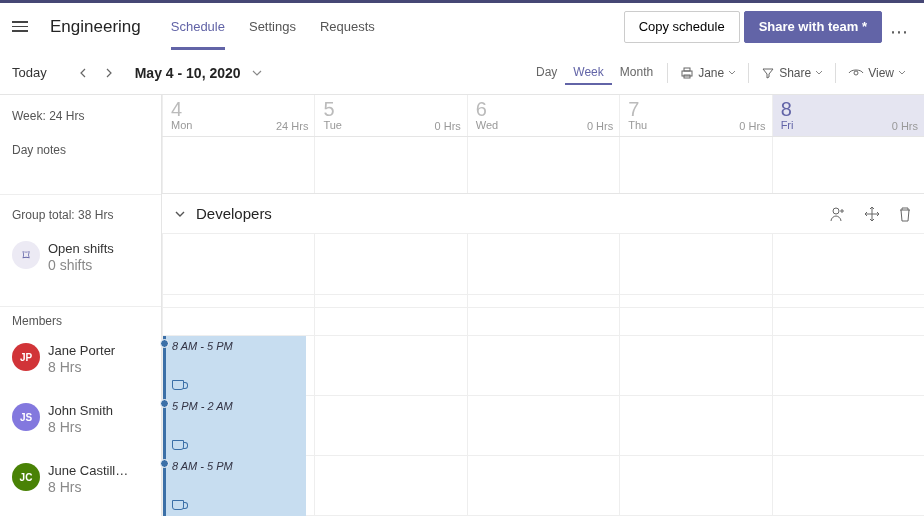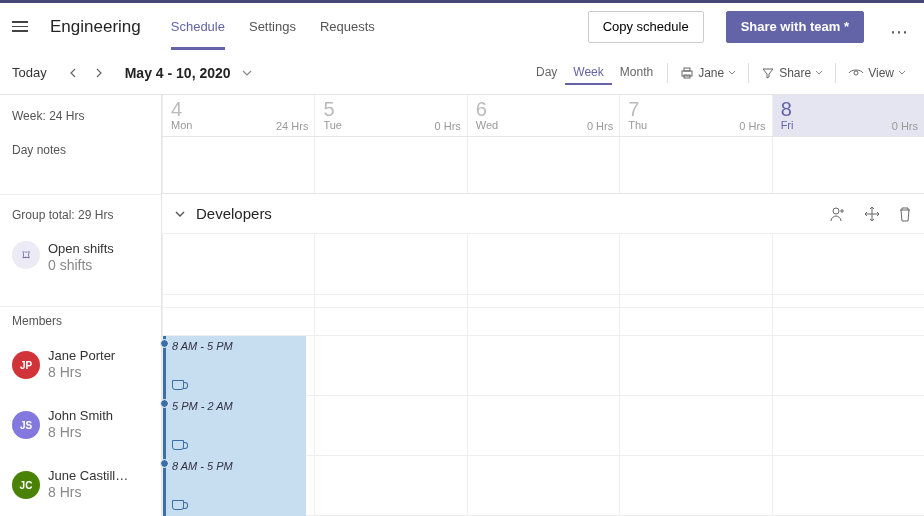--- a/index.html
+++ b/index.html
@@ -4,26 +4,26 @@
 <style>
 *{box-sizing:border-box;margin:0;padding:0;font-family:"Segoe UI",-apple-system,sans-serif}
 body{width:924px;height:516px;overflow:hidden;background:#fff;color:#242424;font-size:13px;border-top:3px solid #464775}
 .topbar{display:flex;align-items:center;height:48px;padding:0 12px;border-bottom:1px solid #fff}
 .hamburger{width:20px;height:20px;display:flex;flex-direction:column;justify-content:center;gap:3px;margin-right:18px;cursor:pointer}
 .hamburger span{display:block;height:1.5px;background:#444;width:16px}
 .team-name{font-weight:400;font-size:17px;margin-right:30px}
 .tabs{display:flex;gap:24px;align-items:center;height:100%}
 .tab{color:#555;cursor:pointer;height:100%;display:flex;align-items:center;border-bottom:3px solid transparent;padding-top:3px}
 .tab.active{color:#6264a7;border-bottom-color:#6264a7}
-.topbar-right{margin-left:auto;display:flex;align-items:flex-end;gap:22px}
+.topbar-right{margin-left:auto;display:flex;align-items:flex-end;gap:4px}
 .btn{border:1px solid #ccc;background:#fff;border-radius:2px;height:32px;padding:0 14px;cursor:pointer;font-size:13px}
 .btn.primary{background:#6264a7;color:#fff;border-color:#6264a7;font-weight:600}
 .more{font-size:18px;color:#555;cursor:pointer;padding:0 4px}
 .toolbar{display:flex;align-items:center;height:44px;padding:0 12px;border-bottom:1px solid #e5e5e5}
-.today{font-size:13px;color:#333;cursor:pointer;margin-right:16px}
+.today{font-size:13px;color:#333;cursor:pointer;margin-right:26px}
 .nav-arrows{display:flex;gap:6px;margin-right:16px}
 .chev{width:20px;height:20px;display:flex;align-items:center;justify-content:center;cursor:pointer;color:#666}
 .range{font-weight:700;font-size:14px;margin-right:6px}
 .toolbar-right{margin-left:auto;display:flex;align-items:center;}
 .seg{display:flex;gap:0}
 .seg span{padding:4px 8px;color:#666;cursor:pointer;font-size:12px}
 .seg span.active{color:#6264a7;border-bottom:2px solid #6264a7}
 .vdiv{width:1px;height:20px;background:#ddd;margin:0 6px}
 .tool{display:flex;align-items:center;gap:4px;color:#555;cursor:pointer;font-size:12px;padding:4px 6px}
 .main{display:flex;height:calc(516px - 3px - 48px - 44px)}
@@ -43,21 +43,21 @@
 .notesrow .cell{flex:1;border-left:1px solid #eee}
 .grouphdr{height:40px;display:flex;align-items:center;padding:0 12px;border-bottom:1px solid #eee;gap:10px;justify-content:space-between}
 .grouphdr-left{display:flex;align-items:center;gap:10px}
 .groupname{font-weight:400;font-size:15px;color:#252525}
 .grouphdr-actions{display:flex;gap:18px;color:#666;align-items:center}
 .grouphdr-actions span{cursor:pointer}
 .gridrow{display:flex;border-bottom:1px solid #eee}
 .gridrow .cell{flex:1;border-left:1px solid #eee;min-height:60px;padding:0;position:relative}
 .gridrow.thin{min-height:12px}
 .gridrow.thin .cell{min-height:12px}
-.member{display:flex;align-items:center;gap:8px;padding:8px 12px}
+.member{display:flex;align-items:flex-start;gap:8px;padding:8px 12px}
 .avatar{width:28px;height:28px;border-radius:50%;display:flex;align-items:center;justify-content:center;color:#fff;font-size:10px;font-weight:600}
 .member-info{display:flex;flex-direction:column;line-height:1.25}
 .member-name{color:#333;font-size:13px}
 .member-sub{color:#888;font-size:14px}
 .shift{position:absolute;left:0;top:0;bottom:0;right:8px;background:#c7ddf0;border-left:3px solid #3b6fa7;padding:4px 6px;font-size:11px;font-style:italic;color:#334}
 .shift .badge{width:9px;height:9px;border-radius:50%;background:#3b6fa7;position:absolute;left:-6px;top:3px;border:1px solid #fff}
 .shift .mug{position:absolute;left:6px;bottom:6px;width:12px;height:10px;border:1.3px solid #3b6fa7;border-radius:0 0 3px 3px}
 .shift .mug::after{content:"";position:absolute;right:-5px;top:1px;width:4px;height:5px;border:1.3px solid #3b6fa7;border-left:none;border-radius:0 3px 3px 0}
 .side-open{display:flex;align-items:center;gap:8px;padding:6px 12px}
 .open-icon{width:28px;height:28px;border-radius:50%;background:#eceaf4;display:flex;align-items:center;justify-content:center;color:#6264a7;font-size:14px}
@@ -144,21 +144,21 @@
           <path d="M1 2l3 3 3-3" stroke="#888" fill="none"></path>
         </svg>
     </div>
   </div>
 </div>
 
 <div class="main">
   <div class="side">
     <div class="side-row" style="height:42px">Week: 24 Hrs</div>
     <div class="side-row bd" style="height:58px;align-items:flex-start;padding-top:6px">Day notes</div>
-    <div class="side-row" style="height:40px">Group total: 29 Hrs</div>
+    <div class="side-row" style="height:40px">Group total: 38 Hrs</div>
     <div class="side-open" style="height:60px;align-items:flex-start">
       <div class="open-icon">⌑</div>
       <div class="member-info">
         <span class="member-name">Open shifts</span>
         <span class="member-sub">0 shifts</span>
       </div>
     </div>
     <div class="side-row bd" style="height:12px"></div>
     <div class="side-row" style="height:28px">Members</div>
     <div id="side-members">

